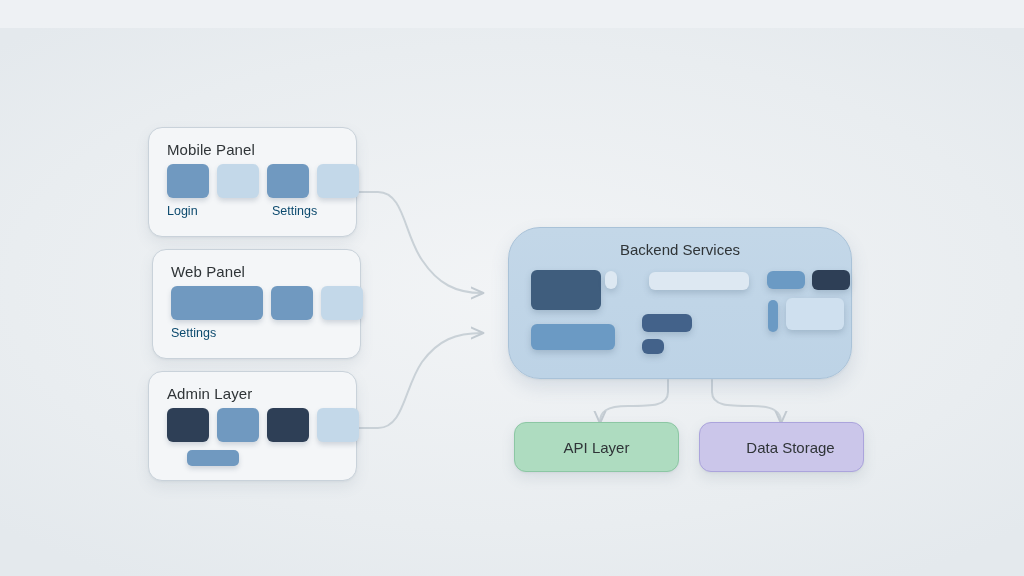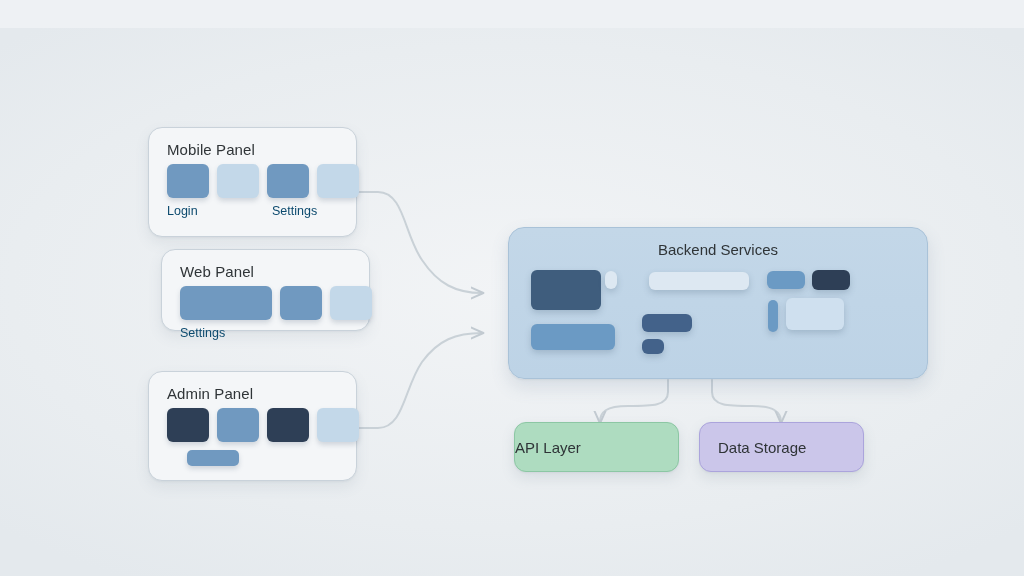--- a/index.html
+++ b/index.html
@@ -67,25 +67,25 @@
     font-size: 12.5px;
     color: #0c4a6e;
     white-space: nowrap;
   }
 
   
   #backend {
     position: absolute;
     left: 508px;
     top: 199px;
-    width: 420px;
+    width: 344px;
     height: 152px;
     background: linear-gradient(180deg, #c3d7e8 0%, #bdd3e6 100%);
     border: 1px solid #a9c2d8;
-    border-radius: 16px;
+    border-radius: 32px;
     box-shadow: 0 8px 18px rgba(90,115,140,.16), 0 1px 2px rgba(90,115,140,.10);
     box-sizing: border-box;
     padding-left: 36px;
   }
   #backend-title {
     position: absolute;
     left: 0;
     top: 13px;
     width: 100%;
     text-align: center;
@@ -98,21 +98,21 @@
     box-shadow: 0 3px 6px rgba(70,95,120,.25);
   }
 
   
   .svc {
     position: absolute;
     border-radius: 12px;
     box-sizing: border-box;
     display: flex;
     align-items: center;
-    justify-content: flex-start;
+    justify-content: center;
     font-size: 15px;
     color: #2f3437;
     box-shadow: 0 6px 14px rgba(90,110,130,.14), 0 1px 2px rgba(90,110,130,.08);
   }
 </style>
 </head>
 <body>
 
 <div id="stage">
 
@@ -135,32 +135,32 @@
     <div class="blocks" style="top:36px;">
       <div class="blk" style="width:42px;height:34px;background:#7099c0;"></div>
       <div class="blk" style="width:42px;height:34px;background:#c3d8e9;"></div>
       <div class="blk" style="width:42px;height:34px;background:#7099c0;"></div>
       <div class="blk" style="width:42px;height:34px;background:#c3d8e9;"></div>
     </div>
     <div class="cap" style="left:18px; top:76px;">Login</div>
     <div class="cap" style="left:123px; top:76px;">Settings</div>
   </div>
 
-  <div class="panel" style="left:161px; top:221px; width:209px; height:82px;">
+  <div class="panel" style="left:152px; top:221px; width:209px; height:110px;">
     <div class="panel-title">Web Panel</div>
     <div class="blocks" style="top:36px;">
       <div class="blk" style="width:92px;height:34px;background:#7099c0;"></div>
       <div class="blk" style="width:42px;height:34px;background:#7099c0;"></div>
       <div class="blk" style="width:42px;height:34px;background:#c3d8e9;"></div>
     </div>
     <div class="cap" style="left:18px; top:76px;">Settings</div>
   </div>
 
   <div class="panel" style="left:148px; top:343px; width:209px; height:110px;">
-    <div class="panel-title">Admin Panel</div>
+    <div class="panel-title">Admin Layer</div>
     <div class="blocks" style="top:36px;">
       <div class="blk" style="width:42px;height:34px;background:#2e3f56;"></div>
       <div class="blk" style="width:42px;height:34px;background:#7099c0;"></div>
       <div class="blk" style="width:42px;height:34px;background:#2e3f56;"></div>
       <div class="blk" style="width:42px;height:34px;background:#c3d8e9;"></div>
     </div>
     <div class="sub-blk" style="left:38px; top:78px; width:52px; height:16px; background:#7099c0;"></div>
   </div>
 
   <div id="backend">

